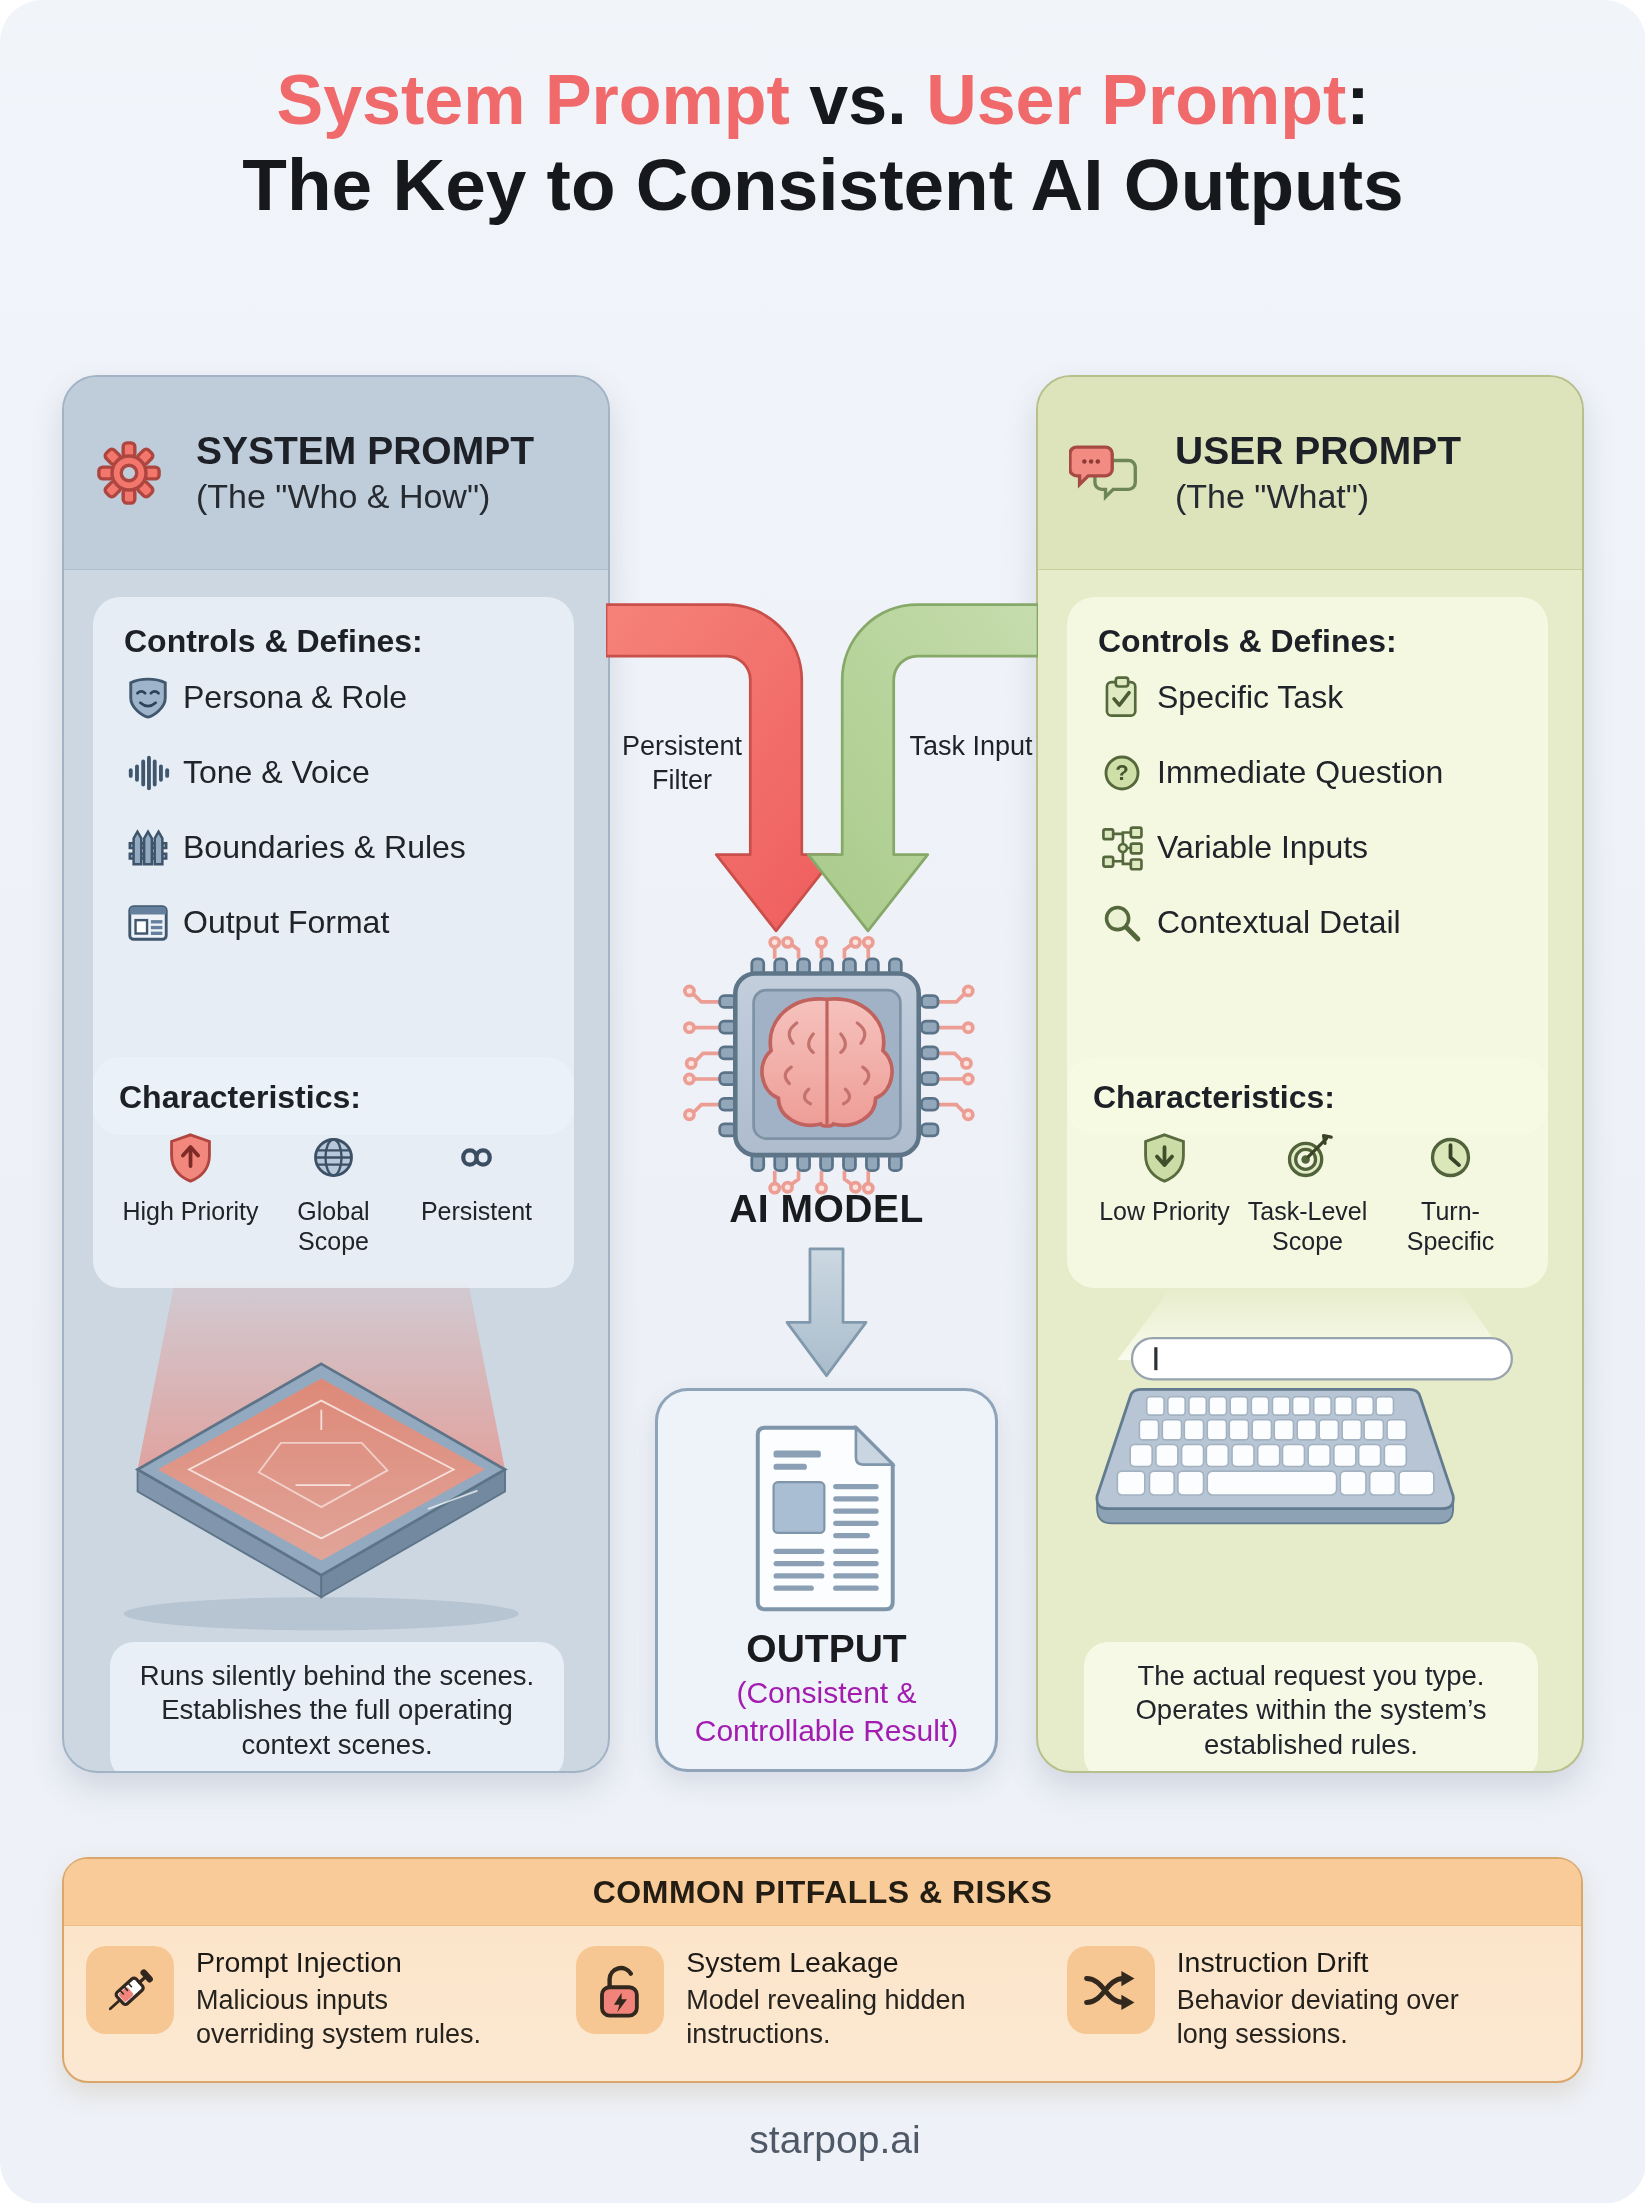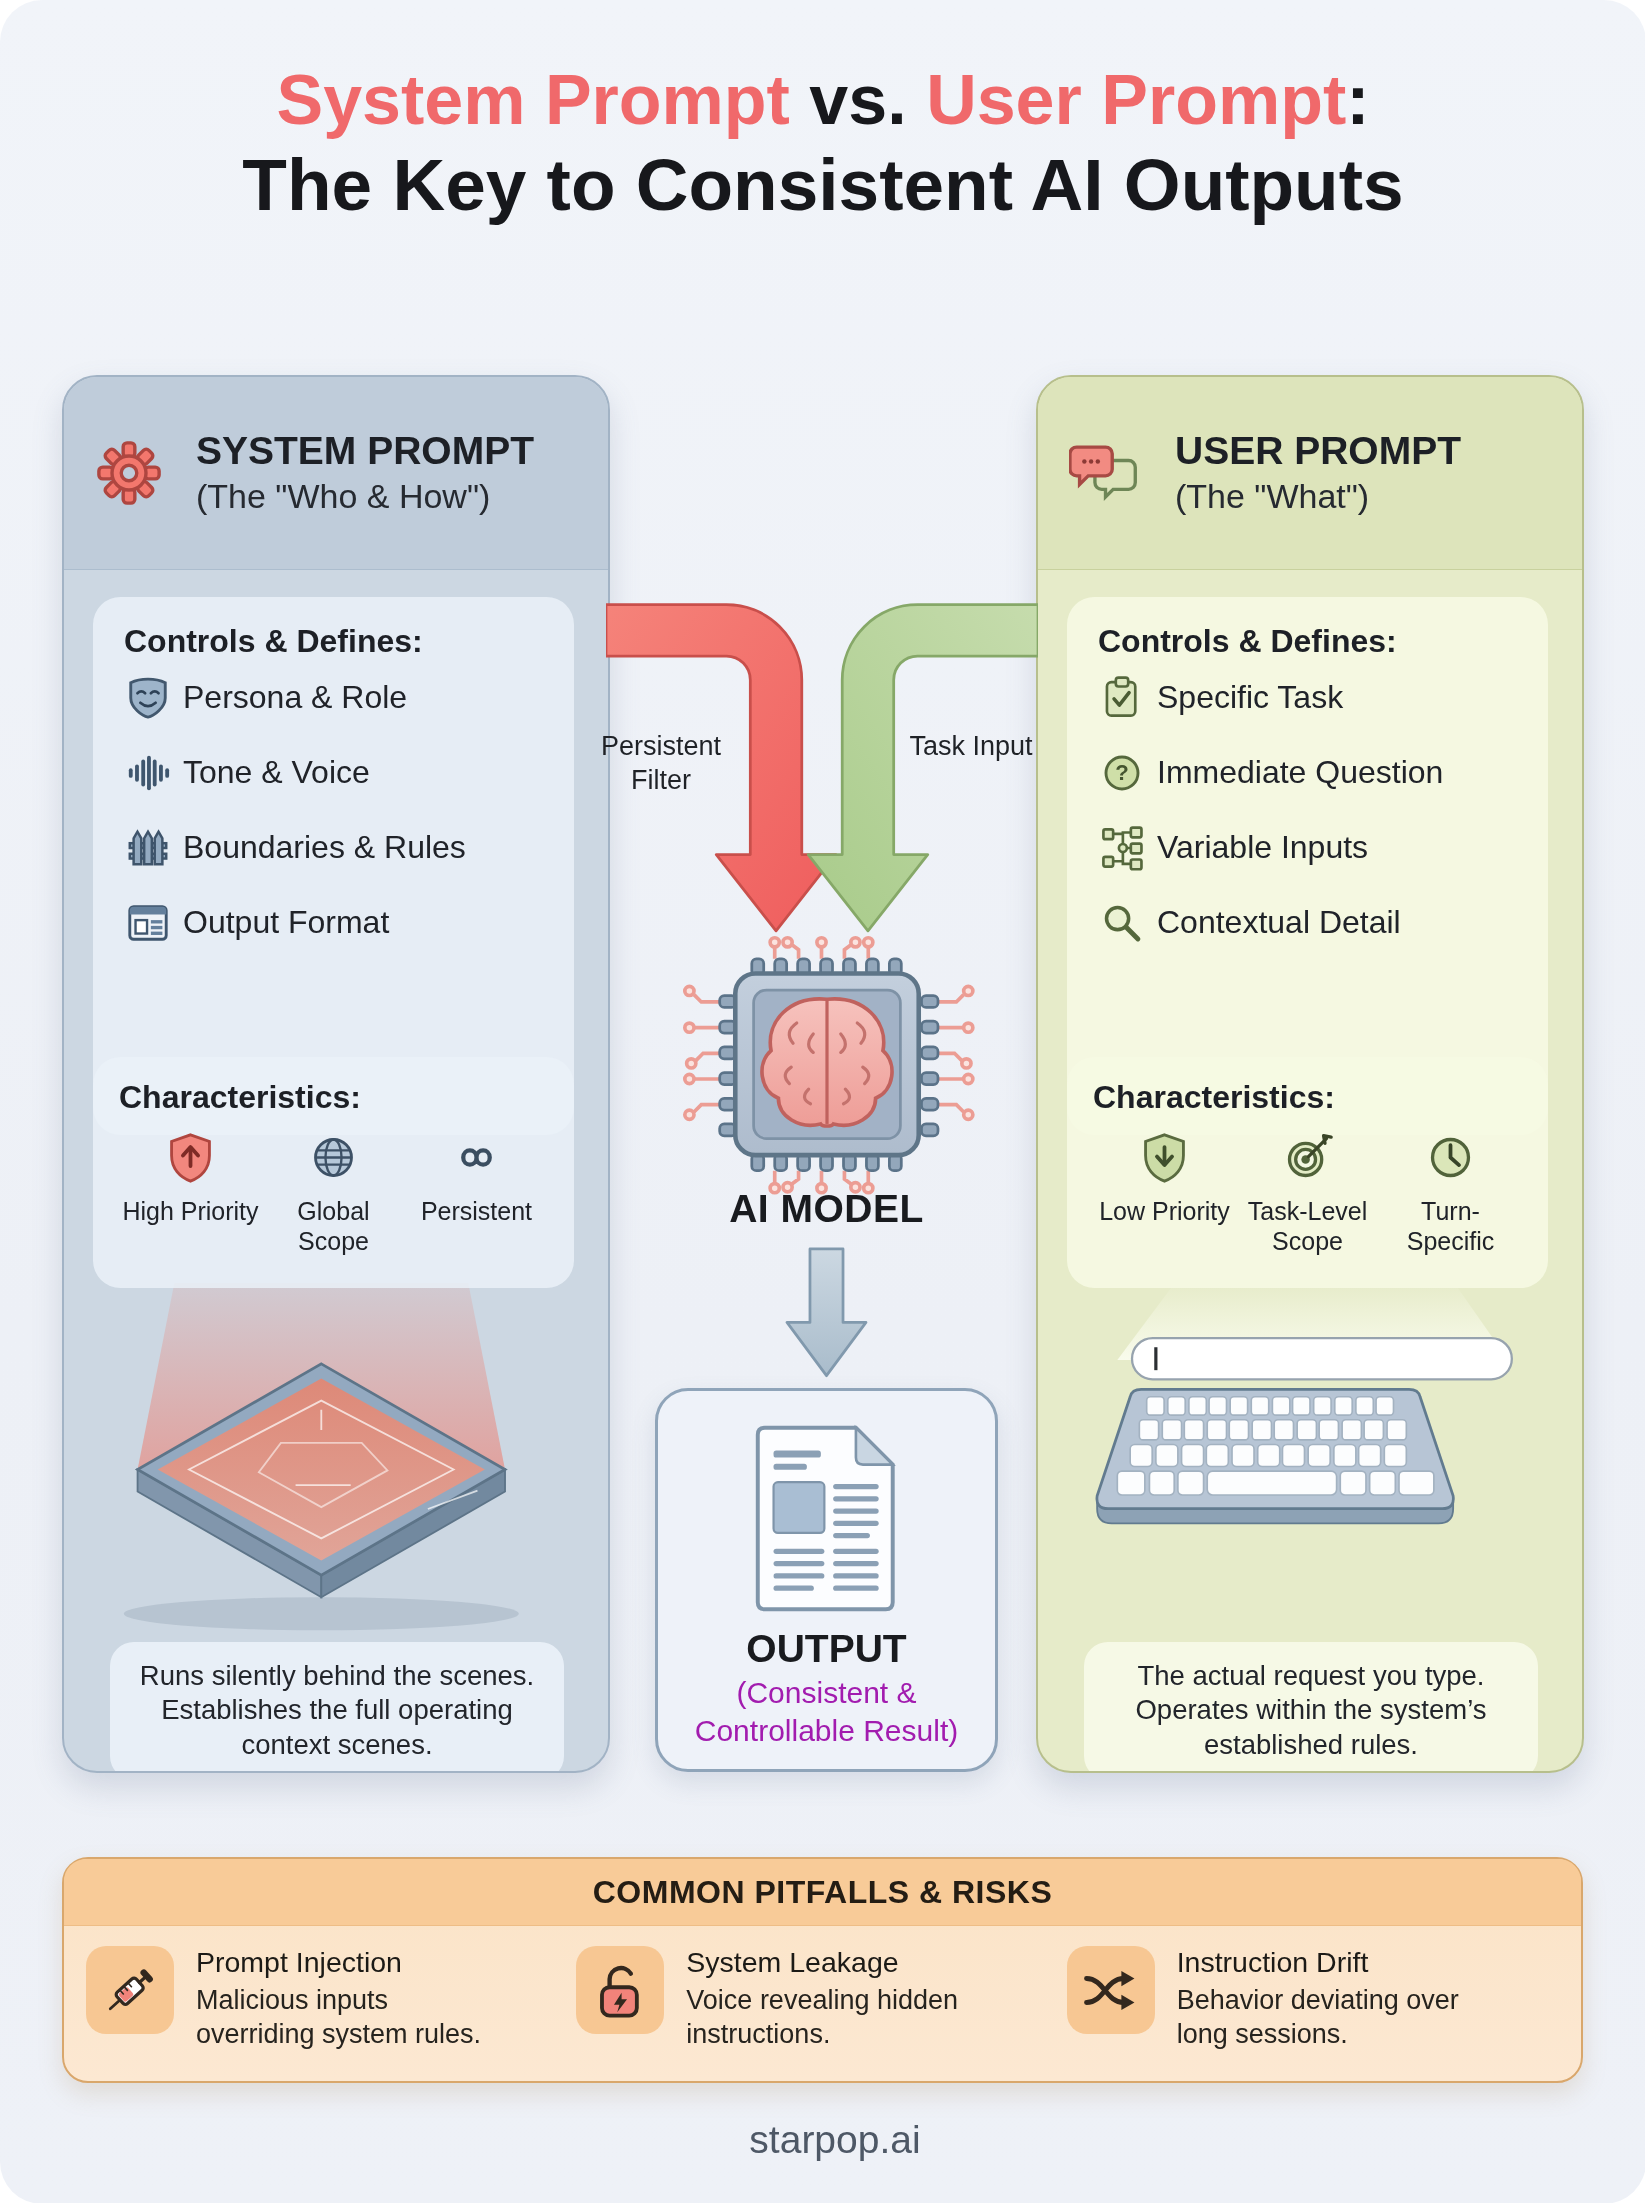--- a/index.html
+++ b/index.html
@@ -41,21 +41,21 @@
   .usr .illus{top:895px;width:544px;height:367px;}
   .caption{position:absolute;left:46px;width:454px;top:1265px;border-radius:24px;
     padding:16.5px 26px;box-sizing:border-box;text-align:center;font-size:27.5px;
     line-height:1.27;color:#22252b;}
   .sys .caption{background:rgba(236,242,249,.88);}
   .usr .caption{background:rgba(247,250,232,.92);}
   
   .flow-arrows{position:absolute;left:606px;top:588px;width:432px;height:354px;}
   .flow-label{position:absolute;font-size:27px;font-weight:500;color:#1f2227;
     text-align:center;line-height:1.25;}
-  .flow-label.left{left:583px;top:730px;width:156px;}
+  .flow-label.left{left:604px;top:730px;width:156px;}
   .flow-label.right{left:902px;top:730px;width:138px;}
   .chip{position:absolute;left:657px;top:935px;width:340px;height:266px;}
   .model-label{position:absolute;left:698px;top:1187px;width:257px;text-align:center;
     font-size:39px;font-weight:700;color:#191b1f;letter-spacing:0.5px;}
   .down-arrow{position:absolute;left:776px;top:1247px;width:101px;height:138px;}
   .output-box{position:absolute;left:655px;top:1388px;width:343px;height:384px;
     background:#eef2f9;border:3.2px solid #8fa4b9;border-radius:33px;box-sizing:border-box;
     text-align:center;box-shadow:0 11px 24px rgba(93,112,140,.16);}
   .doc-icon{margin-top:24px;width:184px;height:207px;}
   .out-title{font-size:39px;font-weight:700;color:#191b1f;margin-top:1.8px;}
@@ -546,21 +546,21 @@
       <div class="pitfall">
         <div class="tile">
           <svg width="61" height="61" viewBox="0 0 56 56">
             <path d="M18,25 V17.5 A10.5,10.5 0 0 1 37.5,12.5" fill="none" stroke="#33281e" stroke-width="4" stroke-linecap="round"></path>
             <rect x="11" y="25" width="32" height="26" rx="7" fill="#f2837a" stroke="#33281e" stroke-width="3.5"></rect>
             <polygon points="29,30 22,41 27,41 25,48 34,36 29,36" fill="#33281e"></polygon>
           </svg>
         </div>
         <div>
           <div class="pt">System Leakage</div>
-          <div class="pd">Voice revealing hidden instructions.</div>
+          <div class="pd">Model revealing hidden instructions.</div>
         </div>
       </div>
       <div class="pitfall">
         <div class="tile">
           <svg width="61" height="61" viewBox="0 0 56 56">
             <path d="M6,17 C22,17 24,39 40,39 M6,39 C22,39 24,17 40,17" fill="none" stroke="#33281e" stroke-width="4.5" stroke-linecap="round"></path>
             <polygon points="38,32 50,39 38,46" fill="#33281e"></polygon>
             <polygon points="38,10 50,17 38,24" fill="#33281e"></polygon>
           </svg>
         </div>

